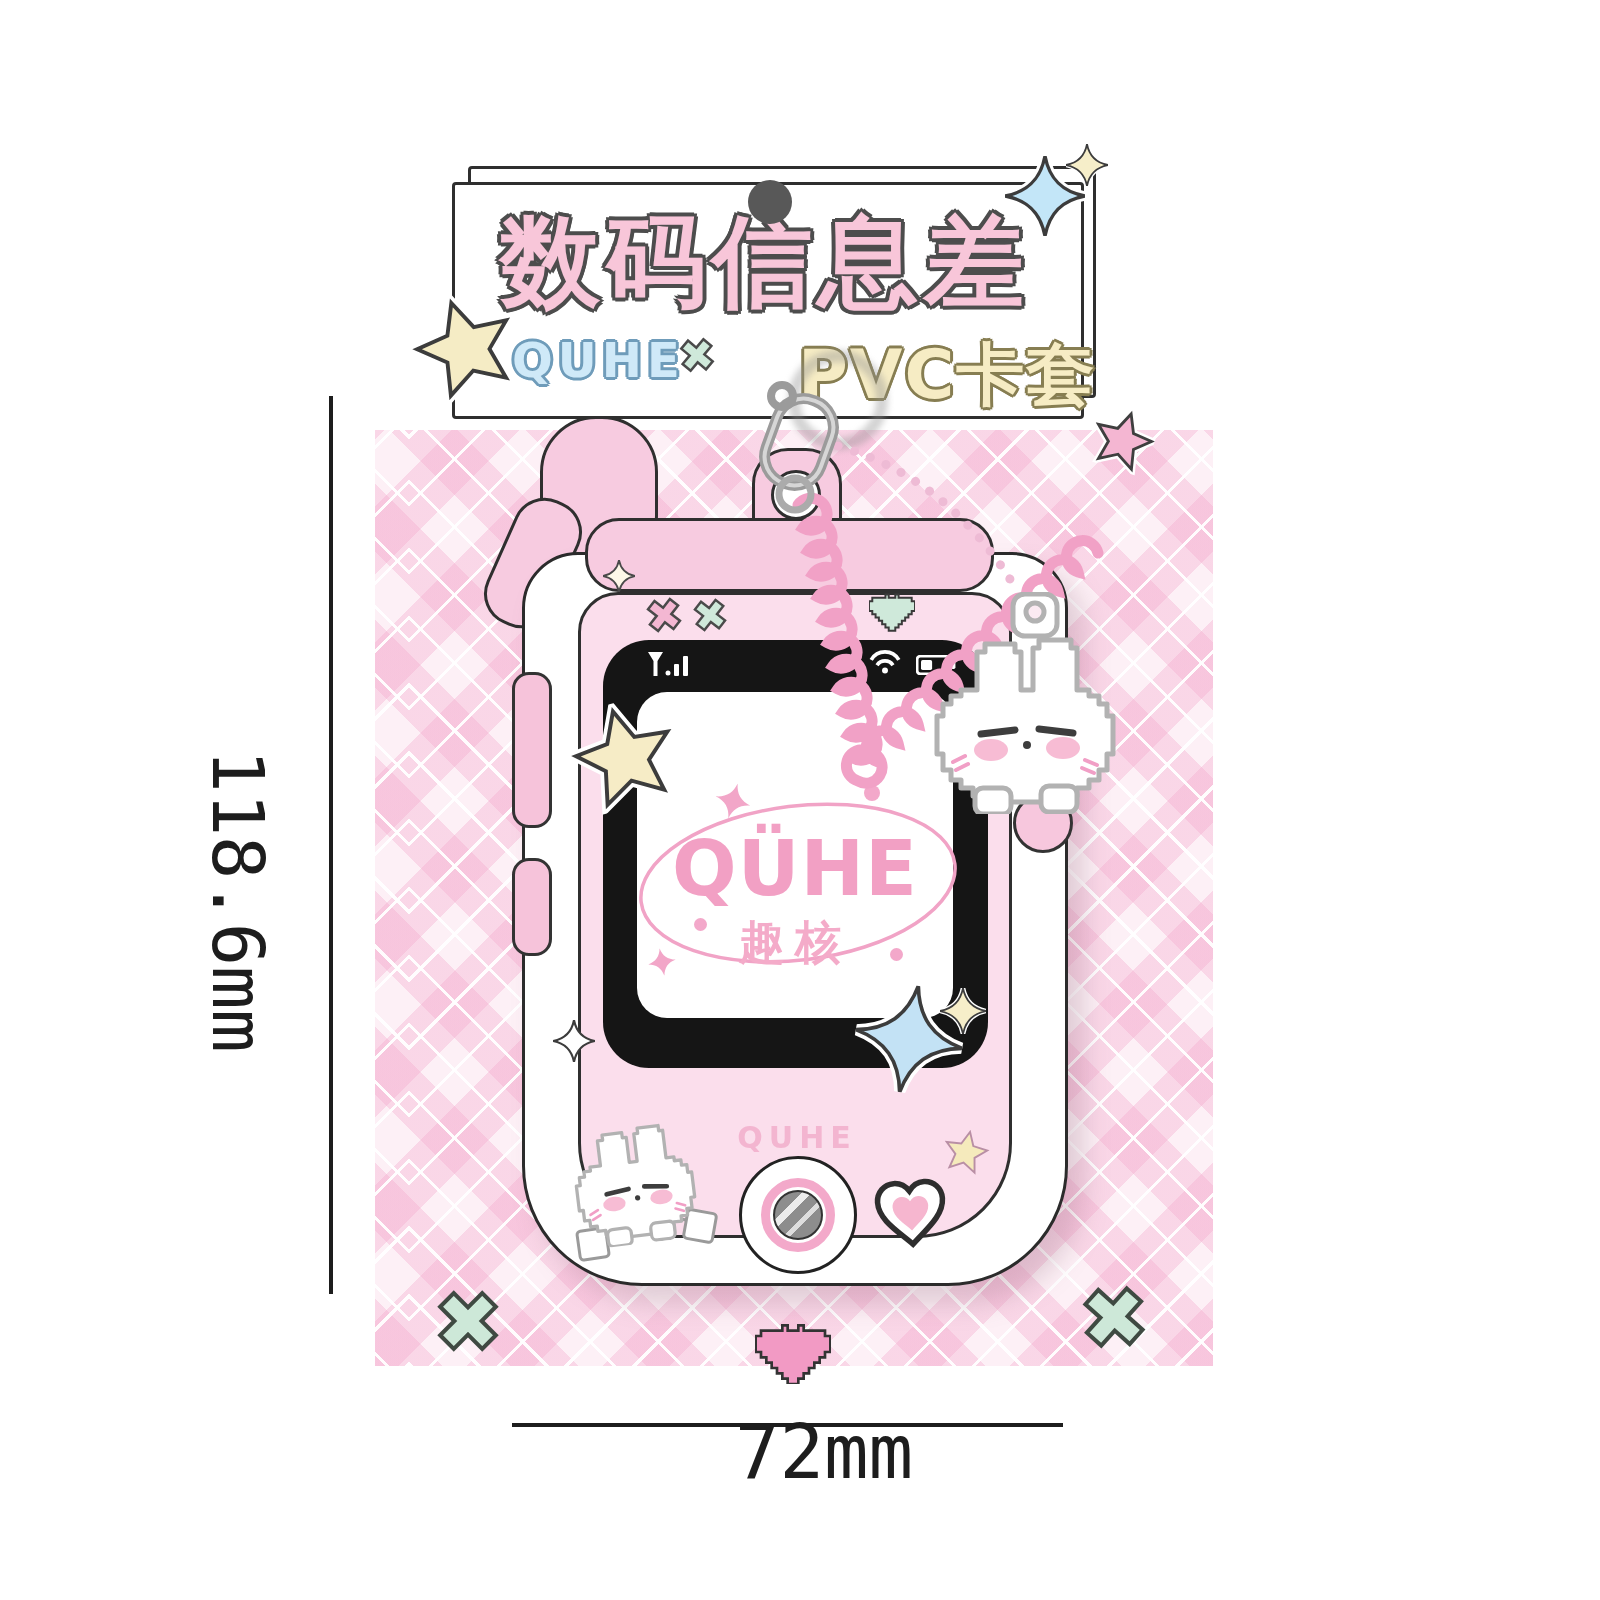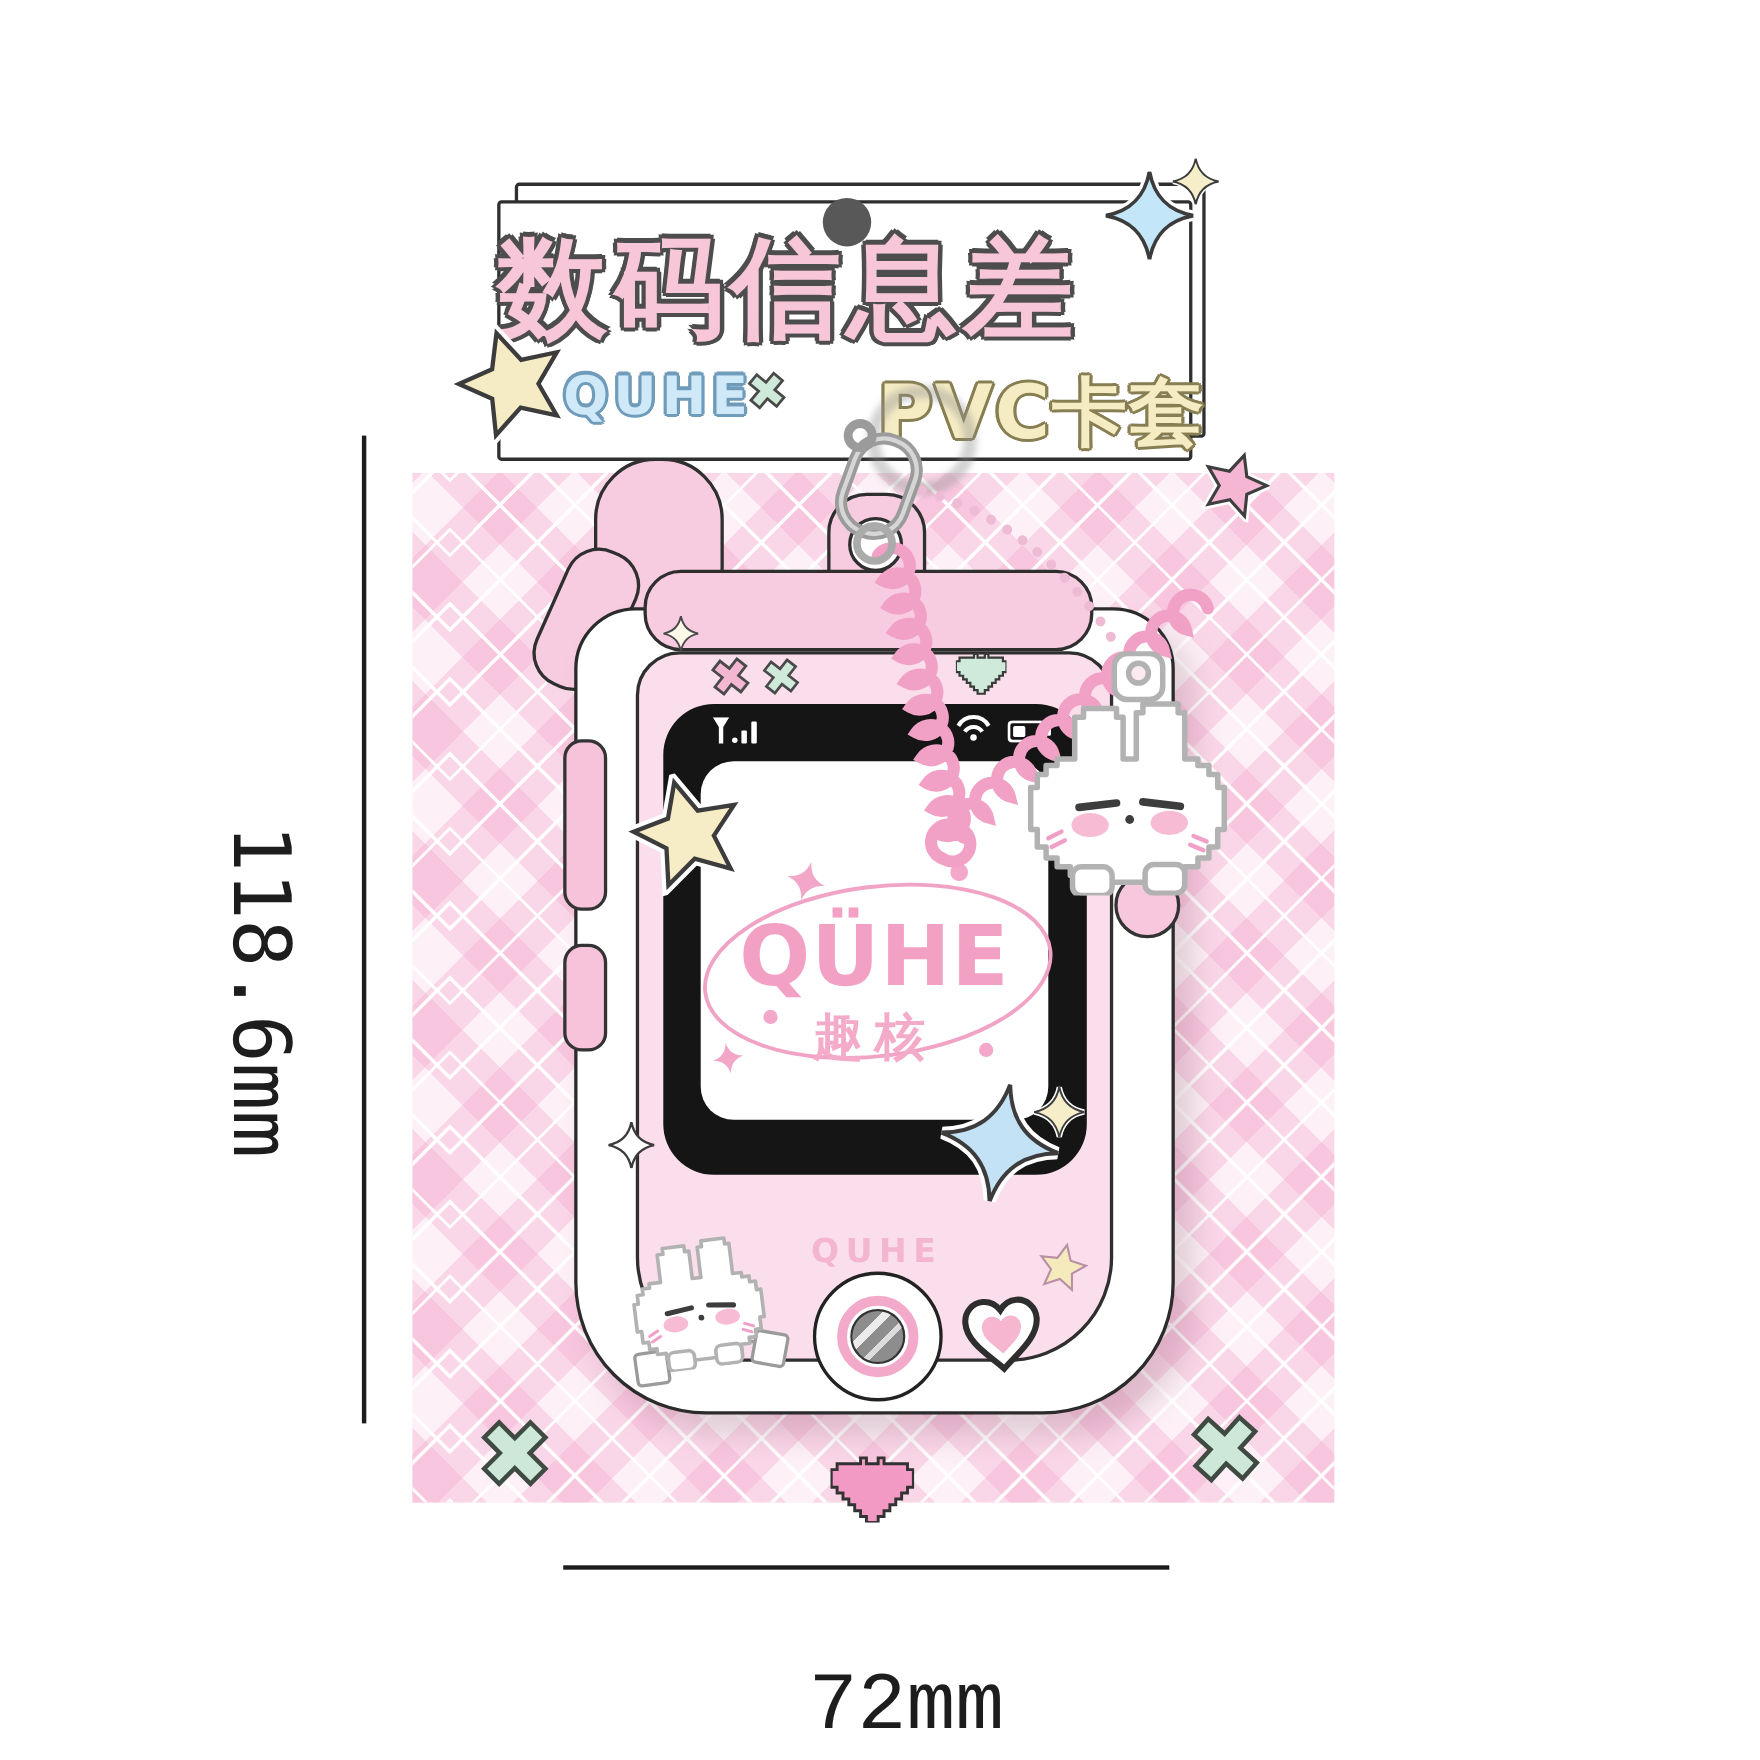--- a/index.html
+++ b/index.html
@@ -44,21 +44,21 @@
   .dot{border-radius:50%;background:#f3a8ca;}
   
   .cam-outer{left:739px;top:1156px;width:112px;height:112px;background:#fff;border:3.5px solid #222;
     border-radius:50%;display:flex;align-items:center;justify-content:center;}
   .cam-ring{width:74px;height:74px;border:9px solid #f3a9ca;background:#fff;border-radius:50%;
     display:flex;align-items:center;justify-content:center;box-sizing:border-box;}
   .cam-core{width:50px;height:50px;border:2.5px solid #333;border-radius:50%;box-sizing:border-box;
     background:linear-gradient(135deg,#8d8d8d 0 30%,#ececec 30% 41%,#8d8d8d 41% 57%,#dddddd 57% 65%,#8d8d8d 65%);}
   
   .banner-card{background:#fff;border:3.5px solid #2f2f2f;border-radius:4px;}
-  .banner-title{left:452px;top:196px;width:626px;text-align:left;font-size:100px;font-weight:900;
+  .banner-title{left:452px;top:196px;width:626px;text-align:center;font-size:100px;font-weight:900;
     color:#f8c6d9;letter-spacing:6px;
     text-shadow:-3px -3px 0 #4d4d4d,0 -4px 0 #4d4d4d,3px -3px 0 #4d4d4d,-4px 0 0 #4d4d4d,
       4px 0 0 #4d4d4d,-3px 3px 0 #4d4d4d,0 4px 0 #4d4d4d,3px 3px 0 #4d4d4d;}
   .banner-brand{left:512px;top:332px;font-size:48px;font-weight:900;color:#cfe9f8;letter-spacing:5px;
     text-shadow:-2px -2px 0 #6f9cba,0 -3px 0 #6f9cba,2px -2px 0 #6f9cba,-3px 0 0 #6f9cba,
       3px 0 0 #6f9cba,-2px 2px 0 #6f9cba,0 3px 0 #6f9cba,2px 2px 0 #6f9cba;}
   .banner-product{left:798px;top:330px;font-size:68px;font-weight:900;color:#f6ecc4;letter-spacing:2px;
     text-shadow:-2px -2px 0 #877e52,0 -3px 0 #877e52,2px -2px 0 #877e52,-3px 0 0 #877e52,
       3px 0 0 #877e52,-2px 2px 0 #877e52,0 3px 0 #877e52,2px 2px 0 #877e52;}
   .title-dot{left:748px;top:180px;width:44px;height:44px;background:#585858;border-radius:50%;}
@@ -94,21 +94,21 @@
           <line x1="160" y1="142" x2="172" y2="147"></line>
             <line x1="157" y1="150" x2="169" y2="155"></line>
         </g>
       </g>
     </defs>
   </svg>
 
   <div class="abs dim-line" style="left:329px;top:396px;width:4px;height:898px;"></div>
   <div class="abs dim-text" style="left:68px;top:861px;width:340px;height:80px;line-height:80px;font-size:72px;transform:rotate(90deg);">118.6mm</div>
   <div class="abs dim-line" style="left:512px;top:1423px;width:551px;height:4px;"></div>
-  <div class="abs dim-text" style="left:654px;top:1508px;width:340px;height:88px;line-height:88px;font-size:74px;font-family:Liberation Mono, monospace;">72mm</div>
+  <div class="abs dim-text" style="left:654px;top:1408px;width:340px;height:88px;line-height:88px;font-size:74px;">72mm</div>
 
   <div class="abs argyle"></div>
 
   <svg class="abs" style="left:1092px;top:408px;width:62px;height:62px;transform:rotate(18deg)" viewBox="0 0 24 24">
     <use href="#star5" fill="#f4b6d2" stroke="#fff" stroke-width="3" paint-order="stroke"></use>
     <use href="#star5" fill="none" stroke="#3f3f3f" stroke-width="1.1"></use>
   </svg>
   <svg class="abs" style="left:433px;top:1286px;width:70px;height:70px;transform:rotate(45deg)" viewBox="0 0 24 24">
     <use href="#plus" fill="#cde8d8" stroke="#3f4a42" stroke-width="1.4"></use>
   </svg>

